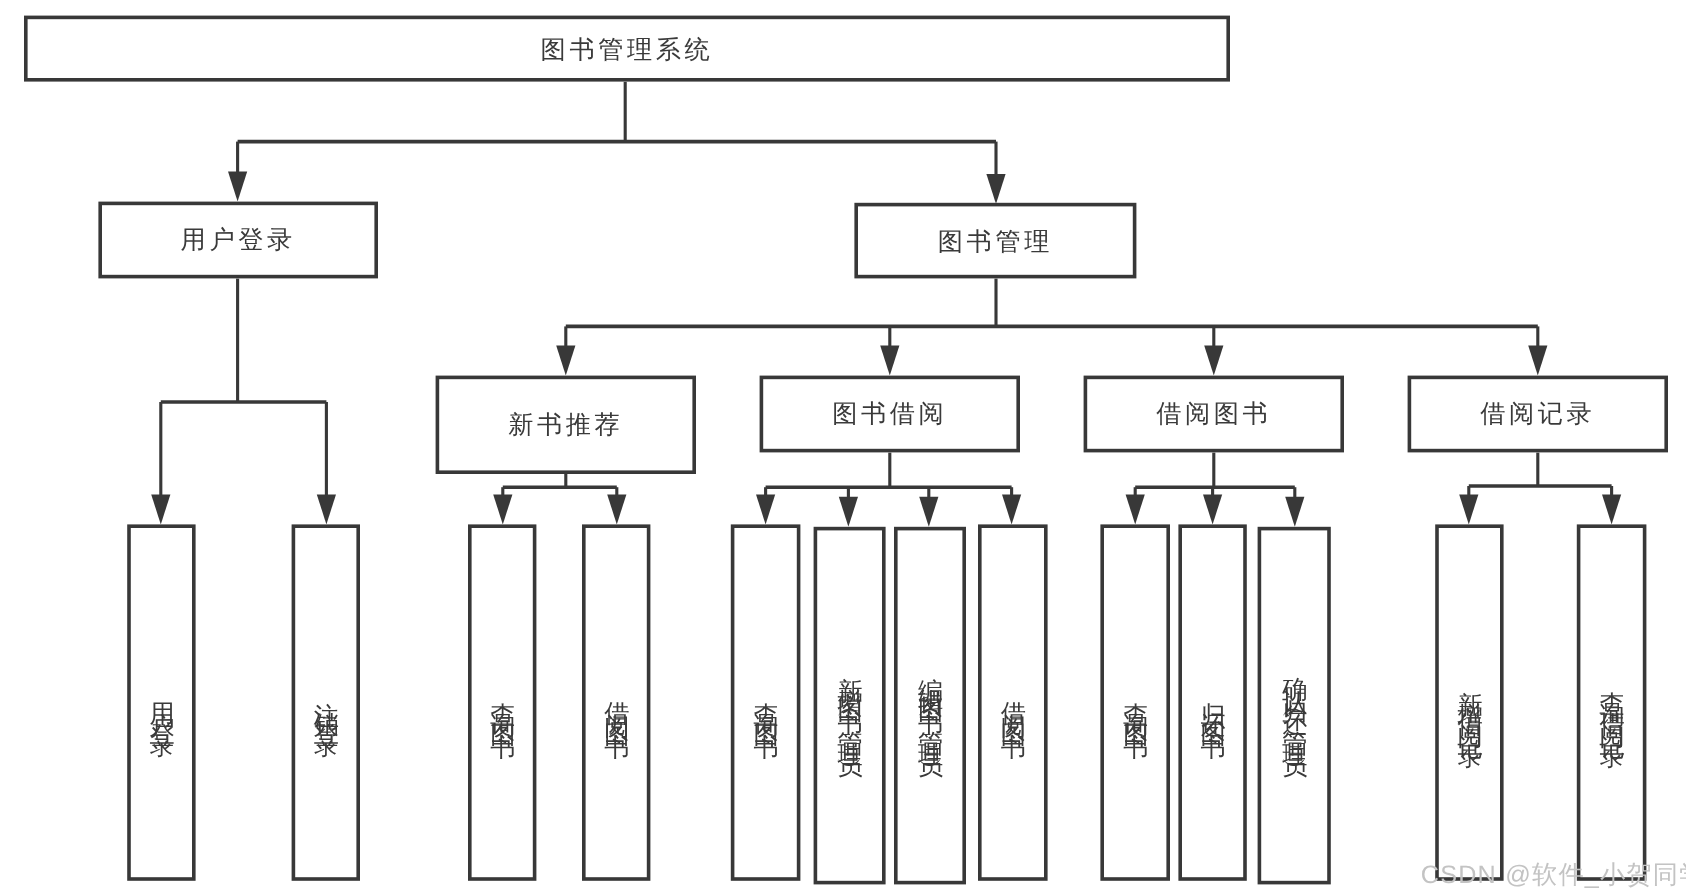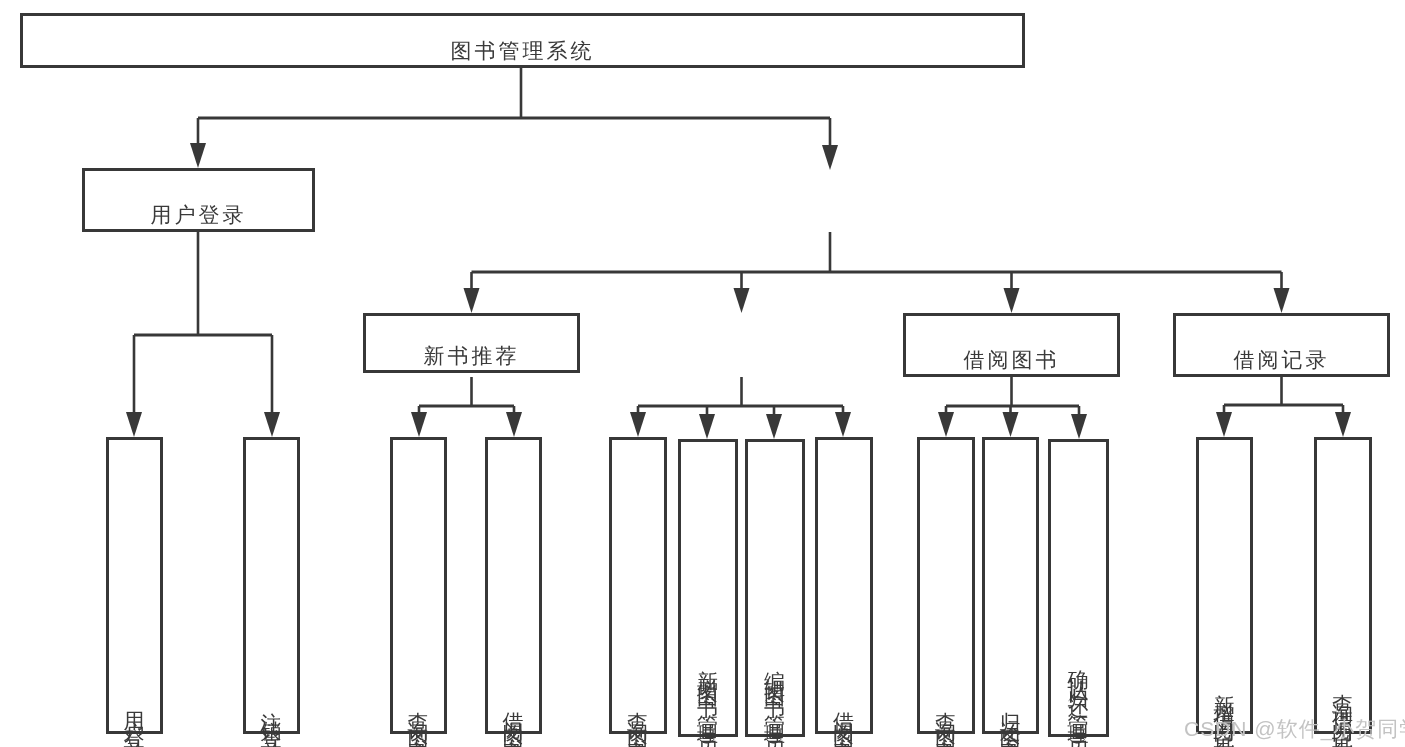--- a/index.html
+++ b/index.html
@@ -15,21 +15,21 @@
     position: absolute;
     left: 0; top: 0;
     width: 1405px; height: 747px;
   }
   .box {
     position: absolute;
     box-sizing: border-box;
     background: #ffffff;
     border: 3px solid #383838;
     display: flex;
-    align-items: flex-end;
+    align-items: center;
     justify-content: center;
   }
   .hbox span {
     font-size: 21px;
     letter-spacing: 3px;
     color: #3a3a3a;
     white-space: nowrap;
   }
   .vbox span {
     writing-mode: vertical-rl;
@@ -122,23 +122,29 @@
     </g>
   </svg>
 
   <div class="box hbox" style="left:20px; top:13px; width:1005px; height:55px;">
     <span>图书管理系统</span>
   </div>
 
   <div class="box hbox" style="left:82px; top:168px; width:233px; height:64px;">
     <span>用户登录</span>
   </div>
+  <div class="box hbox" style="left:712px; top:169px; width:235px; height:63px;">
+    <span>图书管理</span>
+  </div>
 
-  <div class="box hbox" style="left:363px; top:313px; width:217px; height:60px;">
+  <div class="box hbox" style="left:363px; top:313px; width:217px; height:82px;">
     <span>新书推荐</span>
+  </div>
+  <div class="box hbox" style="left:633px; top:313px; width:217px; height:64px;">
+    <span>图书借阅</span>
   </div>
   <div class="box hbox" style="left:903px; top:313px; width:217px; height:64px;">
     <span>借阅图书</span>
   </div>
   <div class="box hbox" style="left:1173px; top:313px; width:217px; height:64px;">
     <span>借阅记录</span>
   </div>
 
   <div class="box vbox" style="left:106px; top:437px; width:57px; height:297px;">
     <span>用户登录</span>

